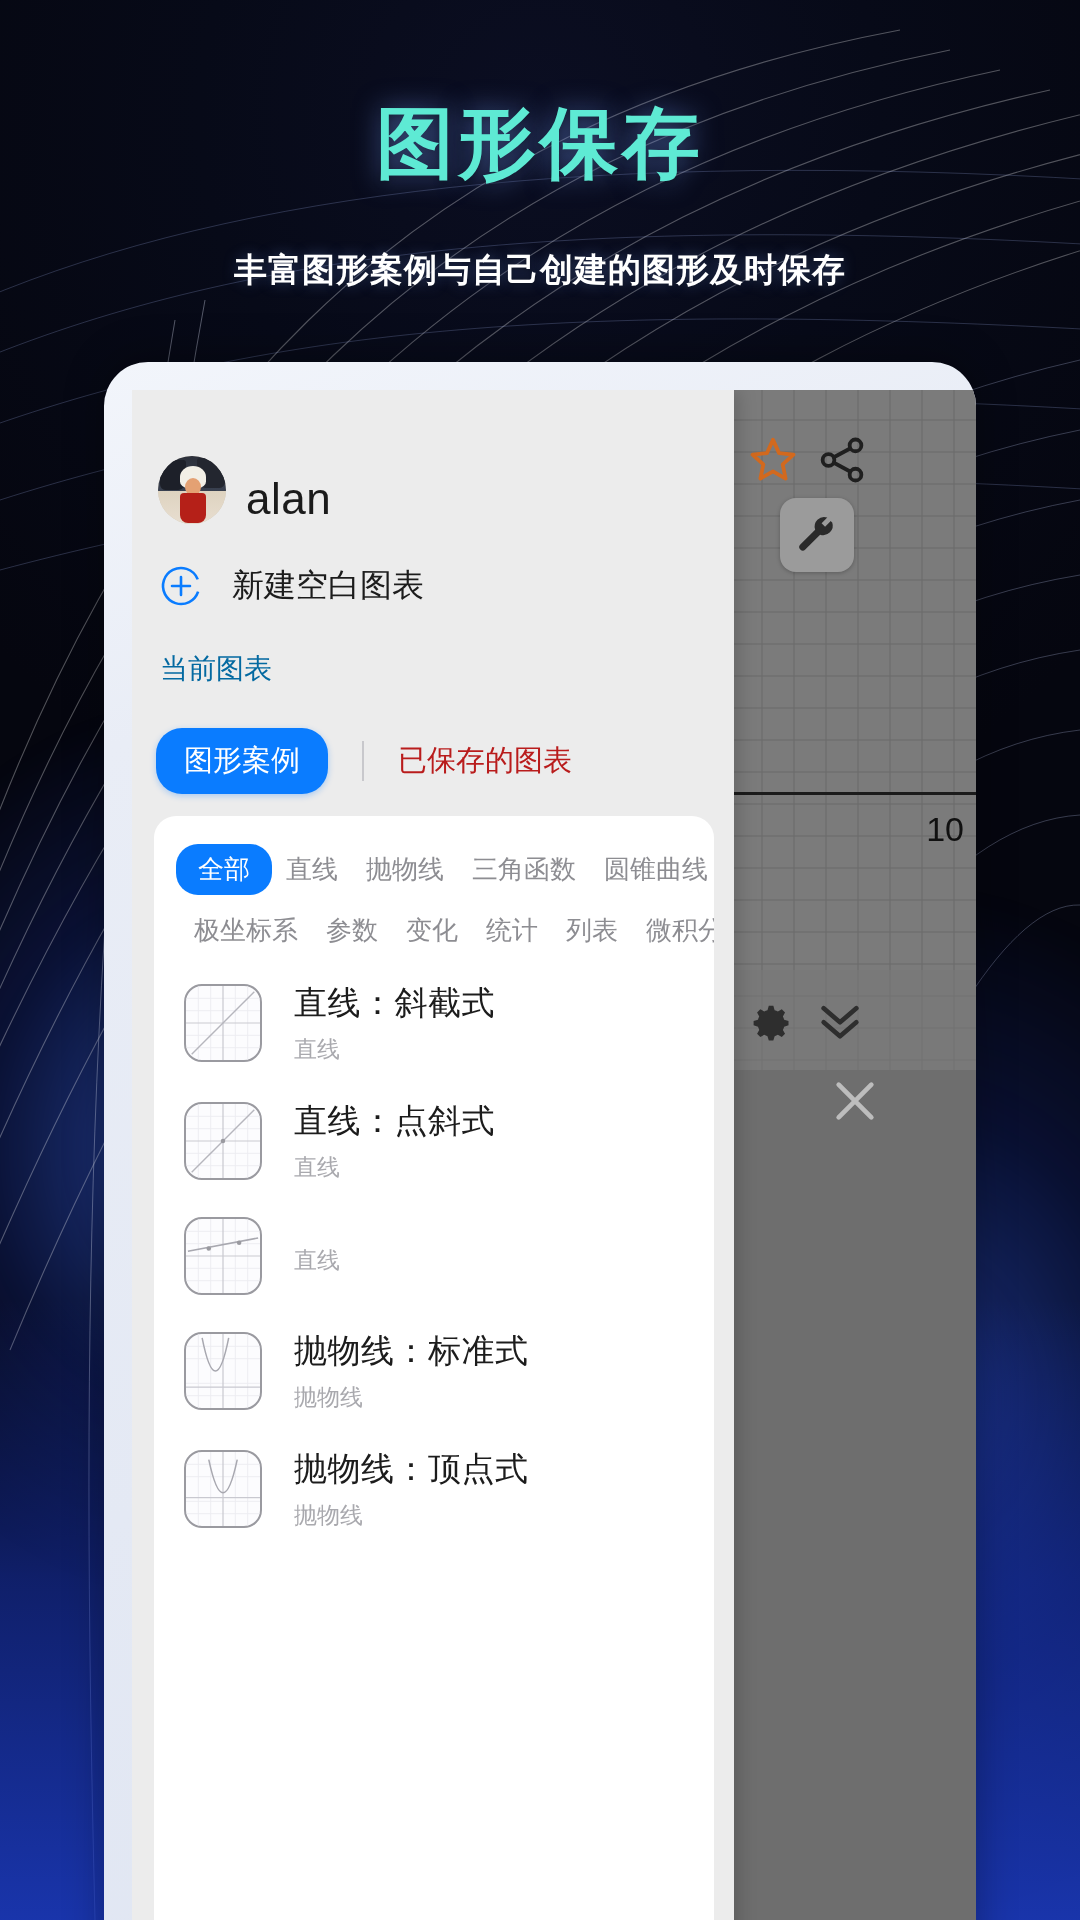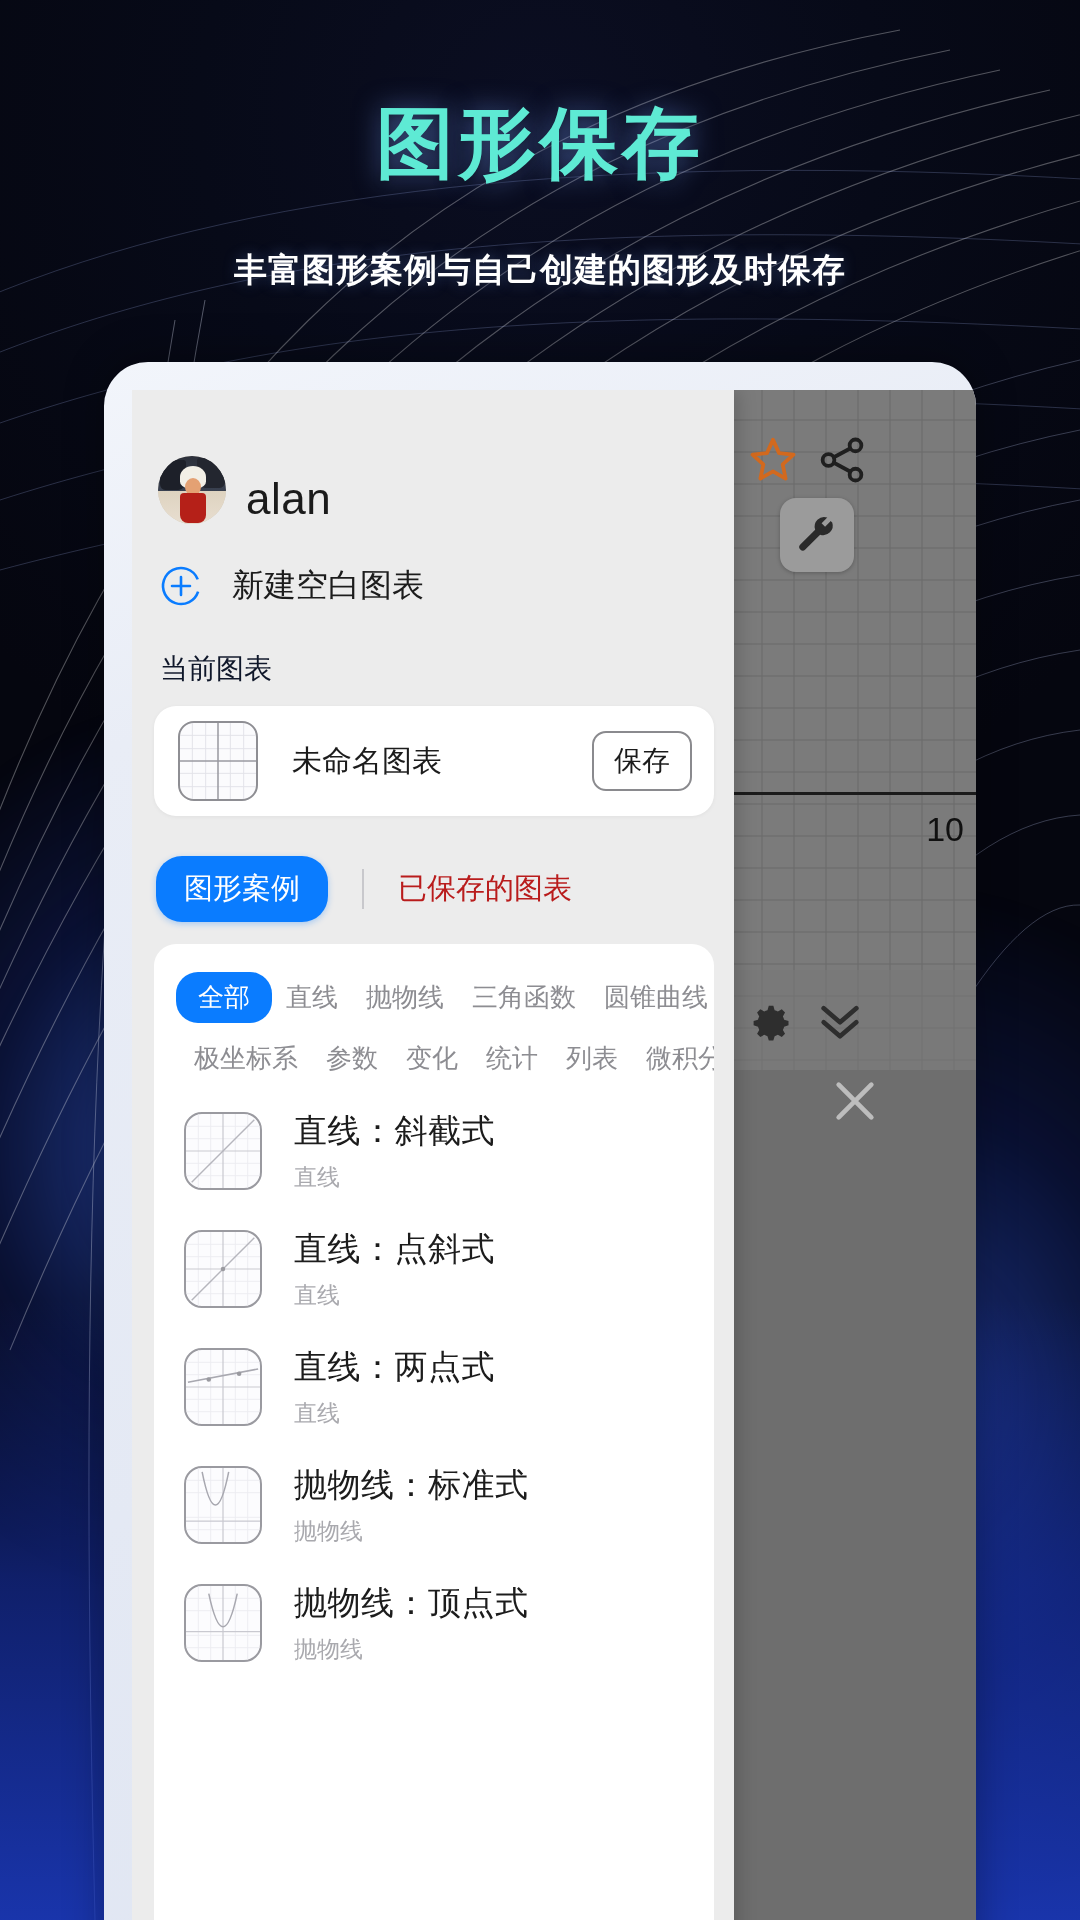--- a/index.html
+++ b/index.html
@@ -108,21 +108,21 @@
     display: flex; align-items: center; gap: 30px;
     padding: 40px 0 0 28px;
   }
   .plus-circle {
     width: 42px; height: 42px; flex: 0 0 auto;
     display: block;
   }
   .new-chart-label { font-size: 32px; color: #1c1c1c; }
 
   .section-title {
-    font-size: 28px; color: #0f172a;
+    font-size: 28px; color: #0369a1;
     padding: 42px 0 0 28px;
   }
 
   .current-card {
     margin: 18px 20px 0 22px;
     background: #ffffff;
     border-radius: 22px;
     height: 110px;
     display: flex; align-items: center;
     padding: 0 22px 0 24px;
@@ -309,36 +309,20 @@
       <div class="new-chart-row">
         <svg class="plus-circle" viewBox="0 0 42 42">
           <circle cx="21" cy="21" r="18" fill="none" stroke="#0a7cff" stroke-width="2.6" stroke-dasharray="100 14" transform="rotate(18 21 21)"></circle>
           <path d="M21 12 L21 30 M12 21 L30 21" stroke="#0a7cff" stroke-width="2.6" stroke-linecap="round"></path>
         </svg>
         <div class="new-chart-label">新建空白图表</div>
       </div>
 
       <div class="section-title">当前图表</div>
 
-      <div class="current-card">
-        <div class="thumb">
-          <svg viewBox="0 0 80 80">
-            <g stroke="#e2e2e8" stroke-width="1">
-              <path d="M13 0V80 M27 0V80 M53 0V80 M67 0V80"></path>
-              <path d="M0 13H80 M0 27H80 M0 53H80 M0 67H80"></path>
-            </g>
-            <g stroke="#9a9aa0" stroke-width="1.6">
-              <path d="M40 0V80"></path>
-                <path d="M0 40H80"></path>
-            </g>
-          </svg>
-        </div>
-        <div class="current-name">未命名图表</div>
-        <div class="save-btn">保存</div>
-      </div>
 
       <div class="tabs-row">
         <div class="tab-pill">图形案例</div>
         <div class="tab-div"></div>
         <div class="tab-plain">已保存的图表</div>
       </div>
 
       <div class="list-card">
         <div class="chips">
           <div class="chip-line">
@@ -417,21 +401,20 @@
                 <g stroke="#c9c9d0" stroke-width="1.3">
                     <path d="M39 0V78"></path>
                     <path d="M0 39H78"></path>
                   </g>
                 <path d="M2 34 L76 20" stroke="#a8a8b0" stroke-width="1.6" fill="none"></path>
                 <circle cx="24" cy="31" r="2.4" fill="#9a9aa0"></circle>
                 <circle cx="56" cy="25" r="2.4" fill="#9a9aa0"></circle>
               </svg>
             </div>
             <div class="ex-text">
-              <div class="ex-title">直线：两点式</div>
               <div class="ex-sub">直线</div>
             </div>
           </div>
 
           <div class="ex-row">
             <div class="ex-thumb">
               <svg viewBox="0 0 78 78">
                 <g stroke="#ececf1" stroke-width="1">
                     <path d="M13 0V78 M26 0V78 M52 0V78 M65 0V78 M0 13H78 M0 26H78 M0 52H78 M0 65H78"></path>
                   </g>

